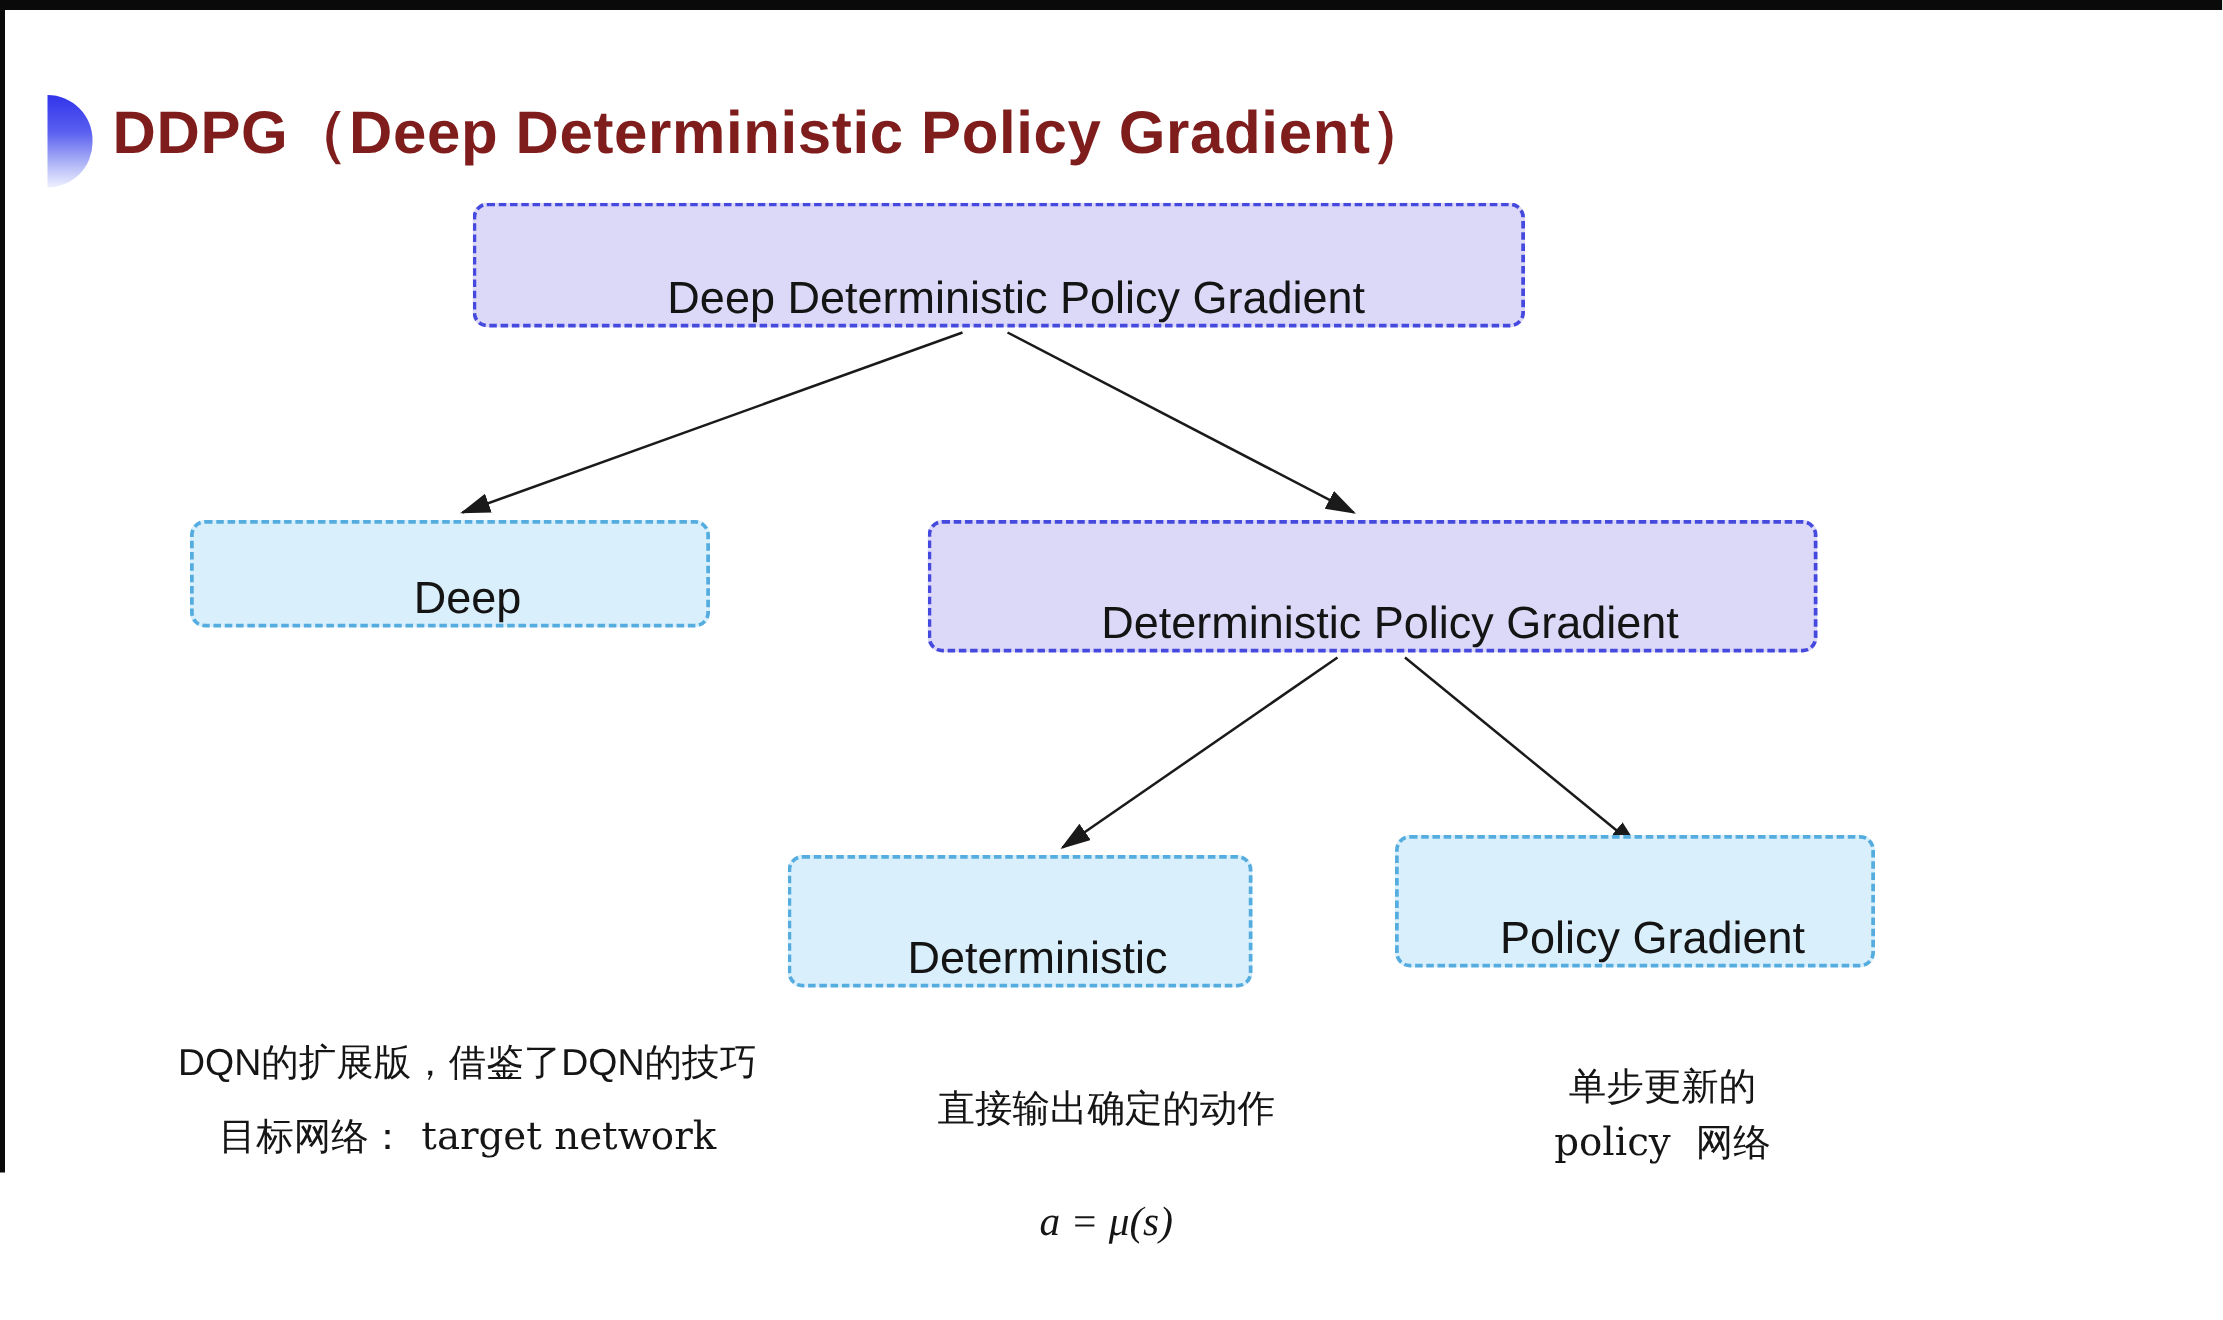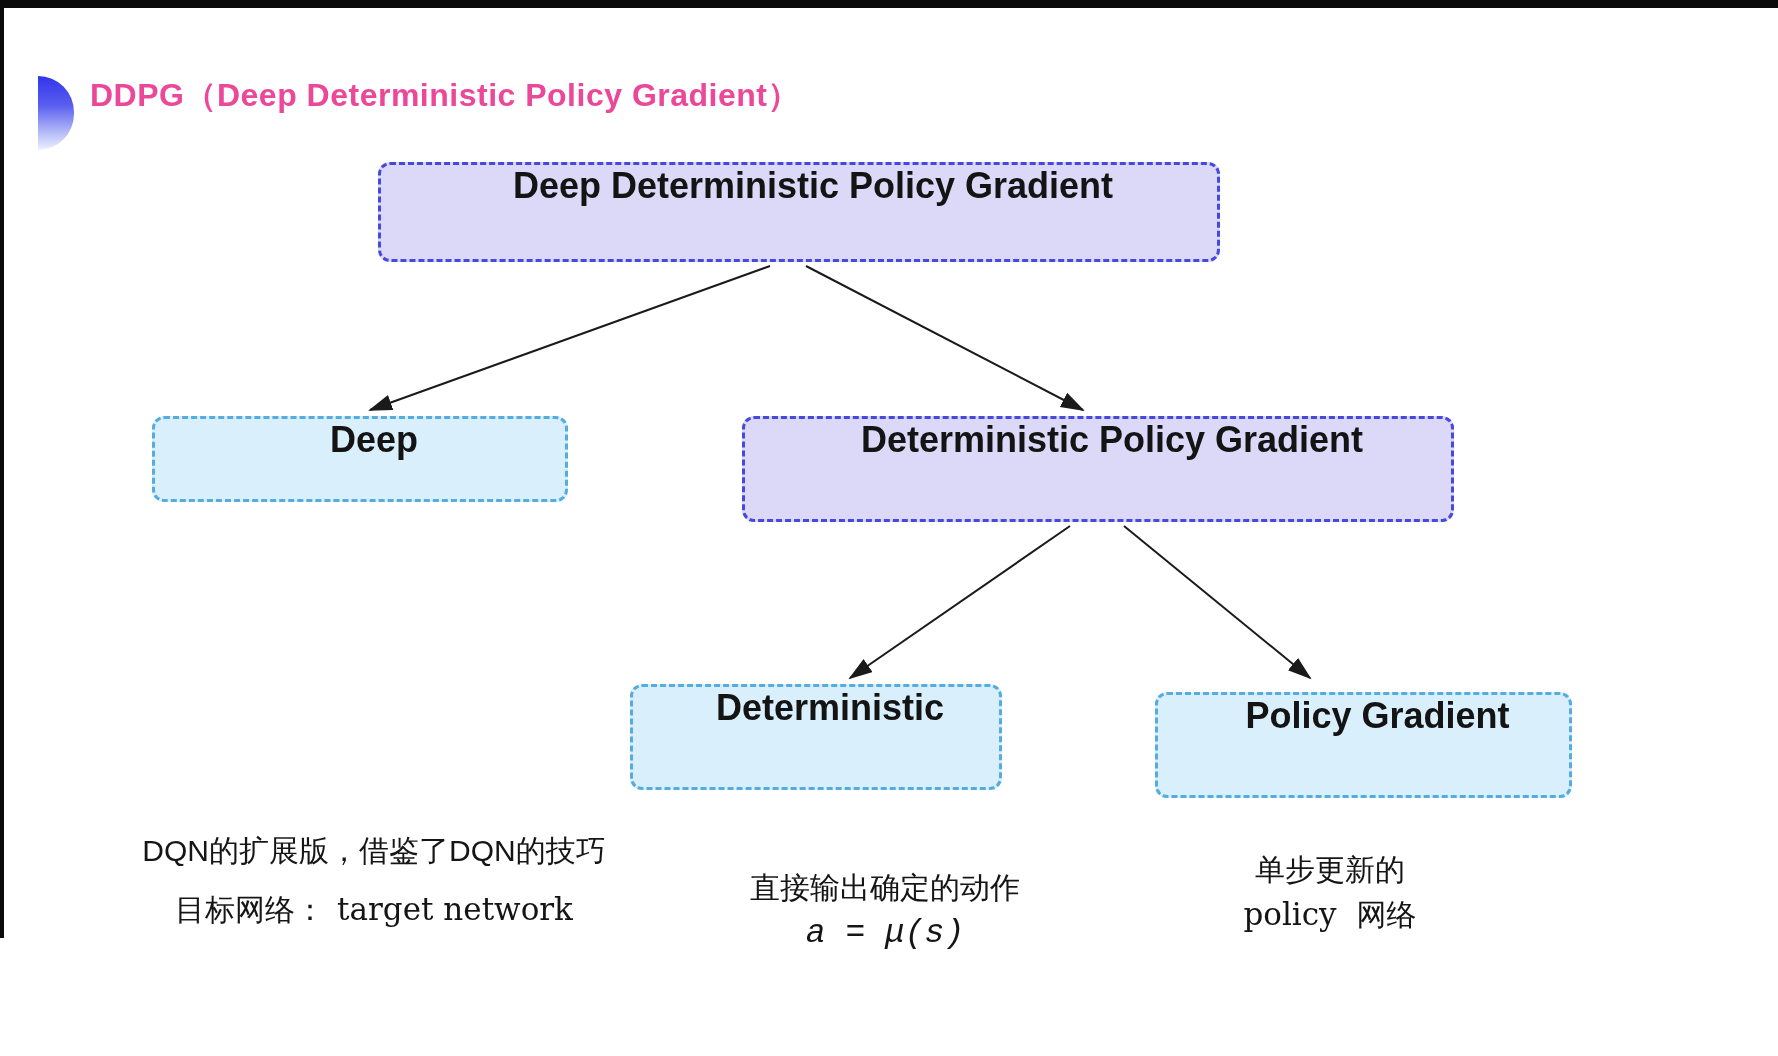--- a/index.html
+++ b/index.html
@@ -16,58 +16,58 @@
   .left-border{position:absolute;left:0;top:0;width:4px;height:938px;background:#0a0a0a;}
 
   
   .logo{
     position:absolute;left:38px;top:76px;width:36px;height:74px;
     border-radius:0 37px 37px 0 / 0 37px 37px 0;
     background:linear-gradient(180deg,#3134ea 0%,#5a5ff0 40%,#b9bff7 78%,#eef0ff 100%);
   }
   .title{
     position:absolute;left:90px;top:74px;margin:0;
-    font-size:32px;font-weight:600;color:#ec4899;letter-spacing:0.5px;
+    font-size:48px;font-weight:600;color:#7f1d1d;letter-spacing:0.5px;
     white-space:nowrap;
   }
 
   
   .node{
     position:absolute;box-sizing:border-box;
-    display:flex;align-items:flex-start;justify-content:center;
+    display:flex;align-items:flex-end;justify-content:center;
     border:3px dashed;border-radius:12px;
-    font-size:36px;font-weight:700;color:#141414;
+    font-size:36px;font-weight:400;color:#141414;
     white-space:nowrap;
     padding-left:28px;
   }
   .purple{background:#dcd9f8;border-color:#4649dd;}
   .cyan{background:#d9effb;border-color:#55acdf;}
   .n-root{left:378px;top:162px;width:842px;height:100px;}
   .n-deep{left:152px;top:416px;width:416px;height:86px;}
   .n-dpg{left:742px;top:416px;width:712px;height:106px;}
   .n-det{left:630px;top:684px;width:372px;height:106px;}
-  .n-pg{left:1116px;top:692px;width:417px;height:106px;margin-left:39px;}
+  .n-pg{left:1116px;top:668px;width:384px;height:106px;}
 
   .edges{position:absolute;left:0;top:0;width:1778px;height:1056px;pointer-events:none;}
 
   
   .ann{position:absolute;text-align:center;font-size:30px;color:#151515;}
   .ann-deep{left:84px;top:822px;width:580px;text-align:center;}
   .ann-deep .ann-line{height:58px;line-height:58px;}
   .ann-det{left:690px;top:866px;width:390px;}
   .ann-det .ann-line{height:44px;line-height:44px;}
   .ann-pg{left:1140px;top:848px;width:380px;}
   .ann-pg .ann-line{height:44px;line-height:44px;}
   .en-serif{
     font-family:"DejaVu Serif","Liberation Serif",serif;
     font-size:31px;margin-left:12px;
   }
   .formula{
-    font-family:Liberation Mono, monospace;
-    font-style:italic;font-size:33px;height:48px;line-height:48px;
+    font-family:Liberation Serif, serif;
+    font-style:italic;font-size:33px;height:48px;line-height:48px;margin-top:44px;
   }
   .ann-pg .en-serif{margin-left:0;margin-right:20px;}
 </style>
 </head>
 <body>
 
 <div class="slide">
 
   <div class="top-border"></div>
   <div class="left-border"></div>

